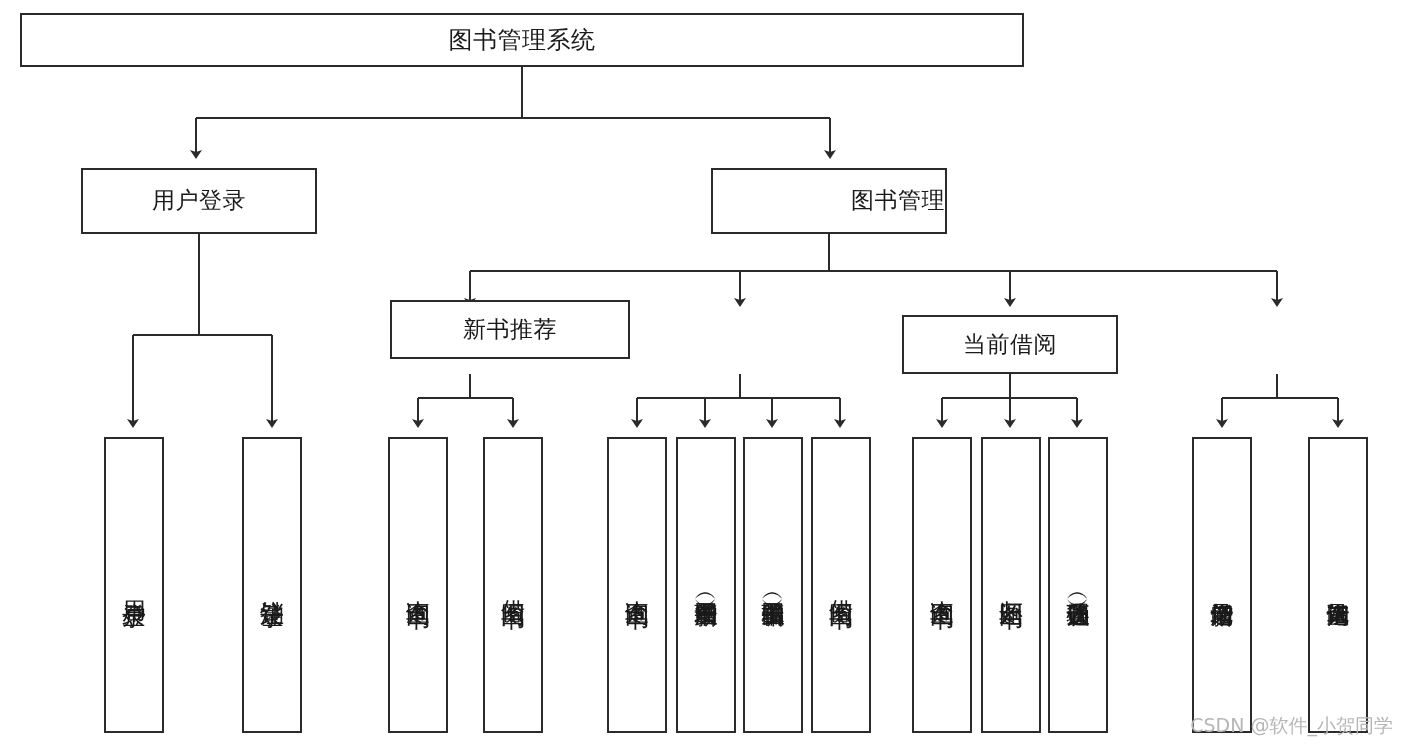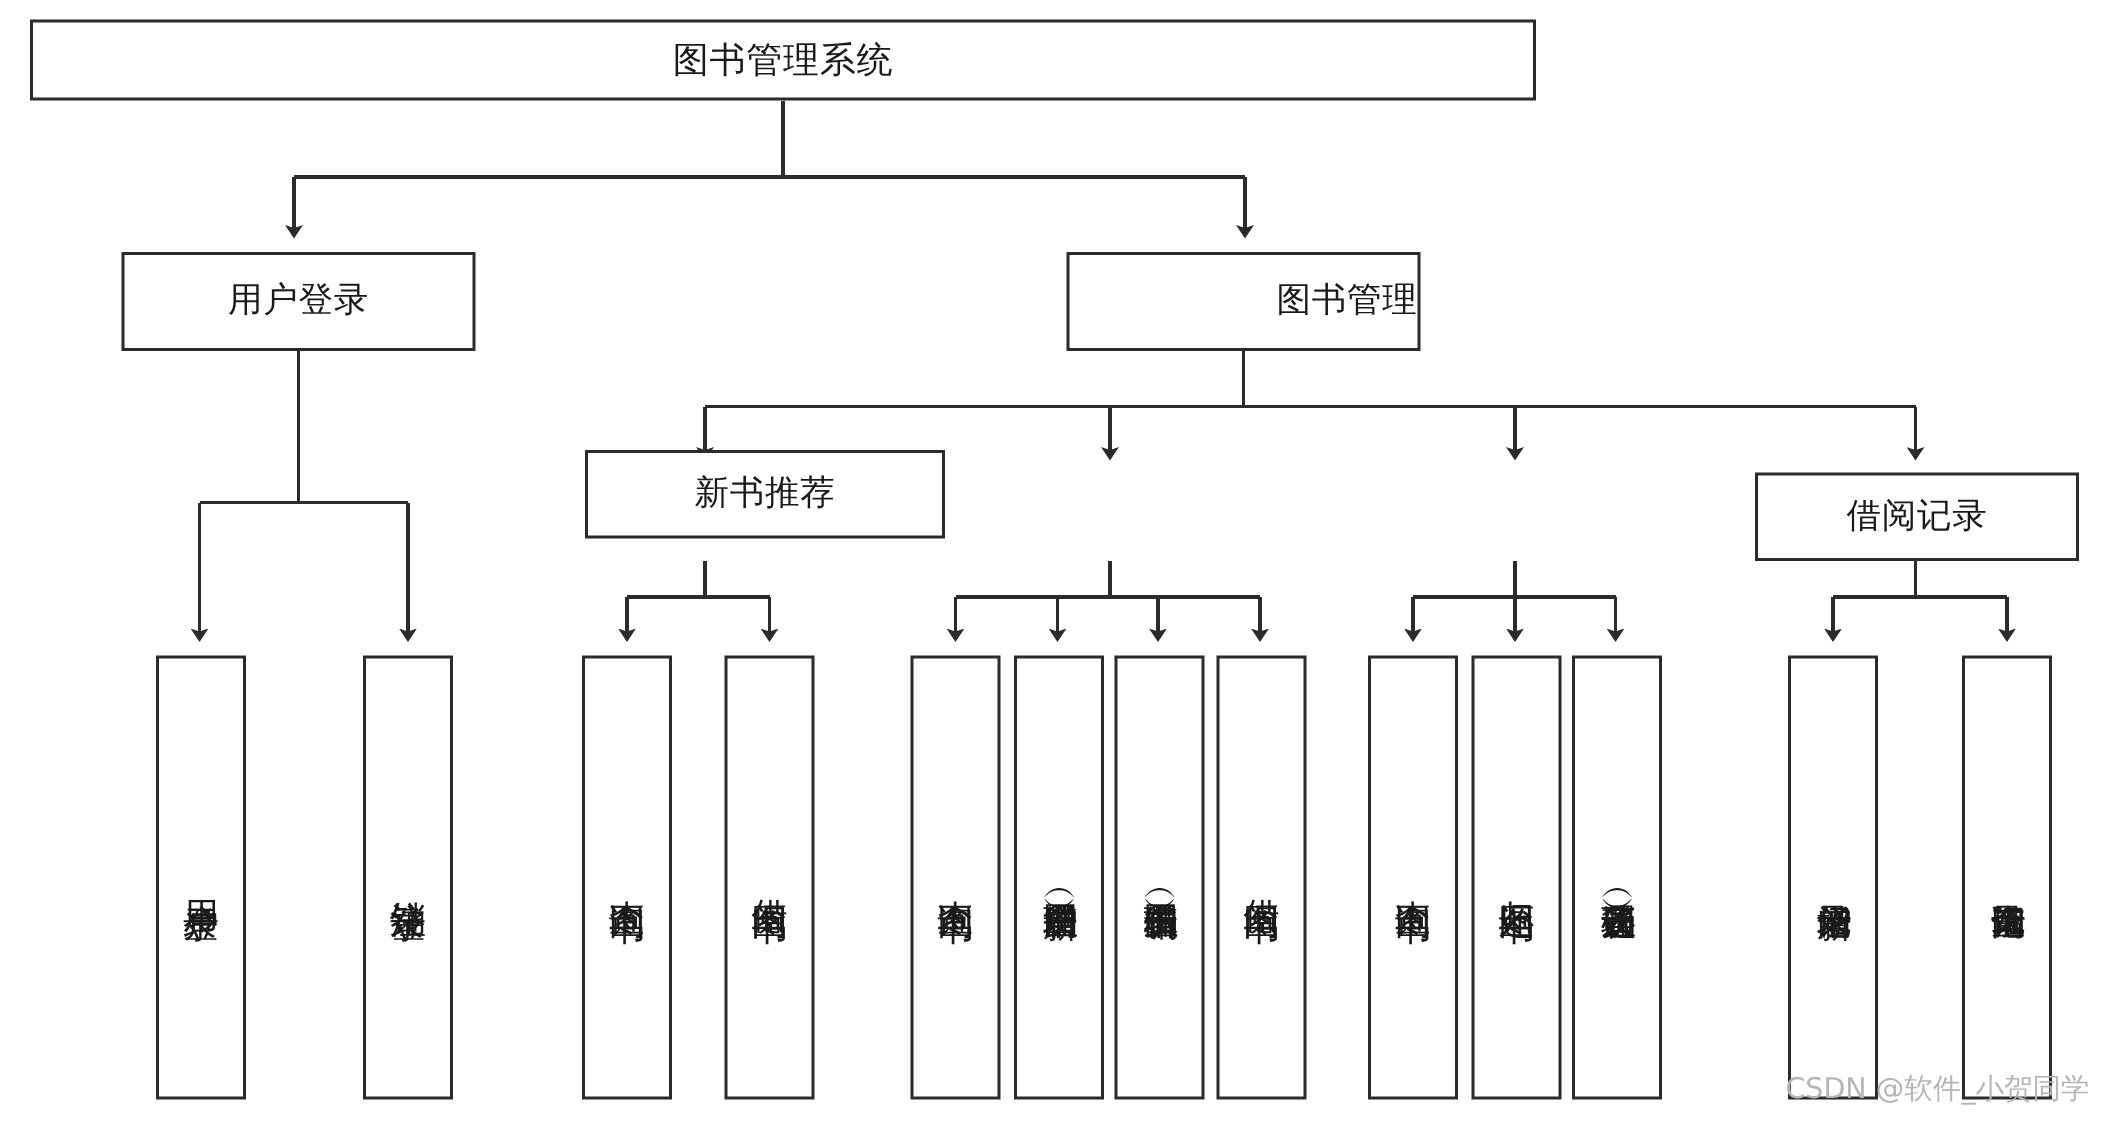--- a/index.html
+++ b/index.html
@@ -147,24 +147,24 @@
 
   <div class="node horiz" style="left:711px; top:168px; width:236px; height:66px;justify-content:flex-end;">
     <span class="node-label">图书管理</span>
   </div>
 
   <div class="node horiz" style="left:362px; top:300px; width:240px; height:59px;margin-left:28px;">
     <span class="node-label">新书推荐</span>
   </div>
 
 
-
-  <div class="node horiz" style="left:1170px; top:315px; width:216px; height:59px;">
-    <span class="node-label">借阅记录</span>
-  </div>
+  <div class="node horiz" style="left:902px; top:315px; width:216px; height:59px;">
+    <span class="node-label">当前借阅</span>
+  </div>
+
 
   <div class="node vert" style="left:104px; top:437px; width:60px; height:296px;">
     <span class="node-label">用户登录</span>
   </div>
 
   <div class="node vert" style="left:242px; top:437px; width:60px; height:296px;">
     <span class="node-label">注销登录</span>
   </div>
 
   <div class="node vert" style="left:388px; top:437px; width:60px; height:296px;">

